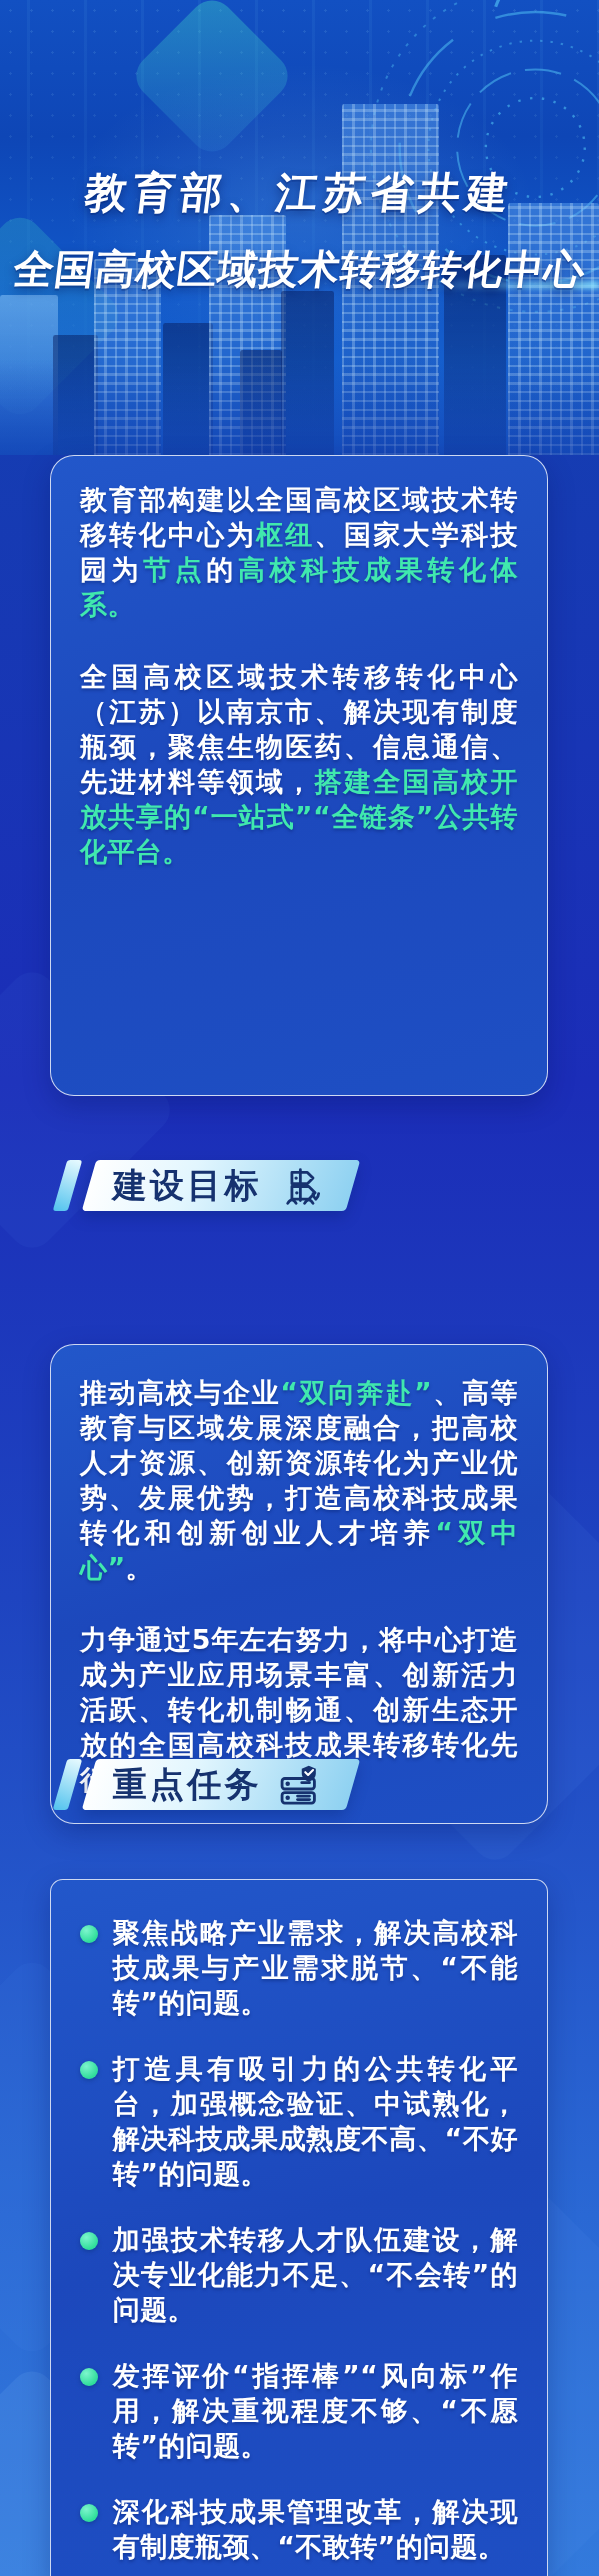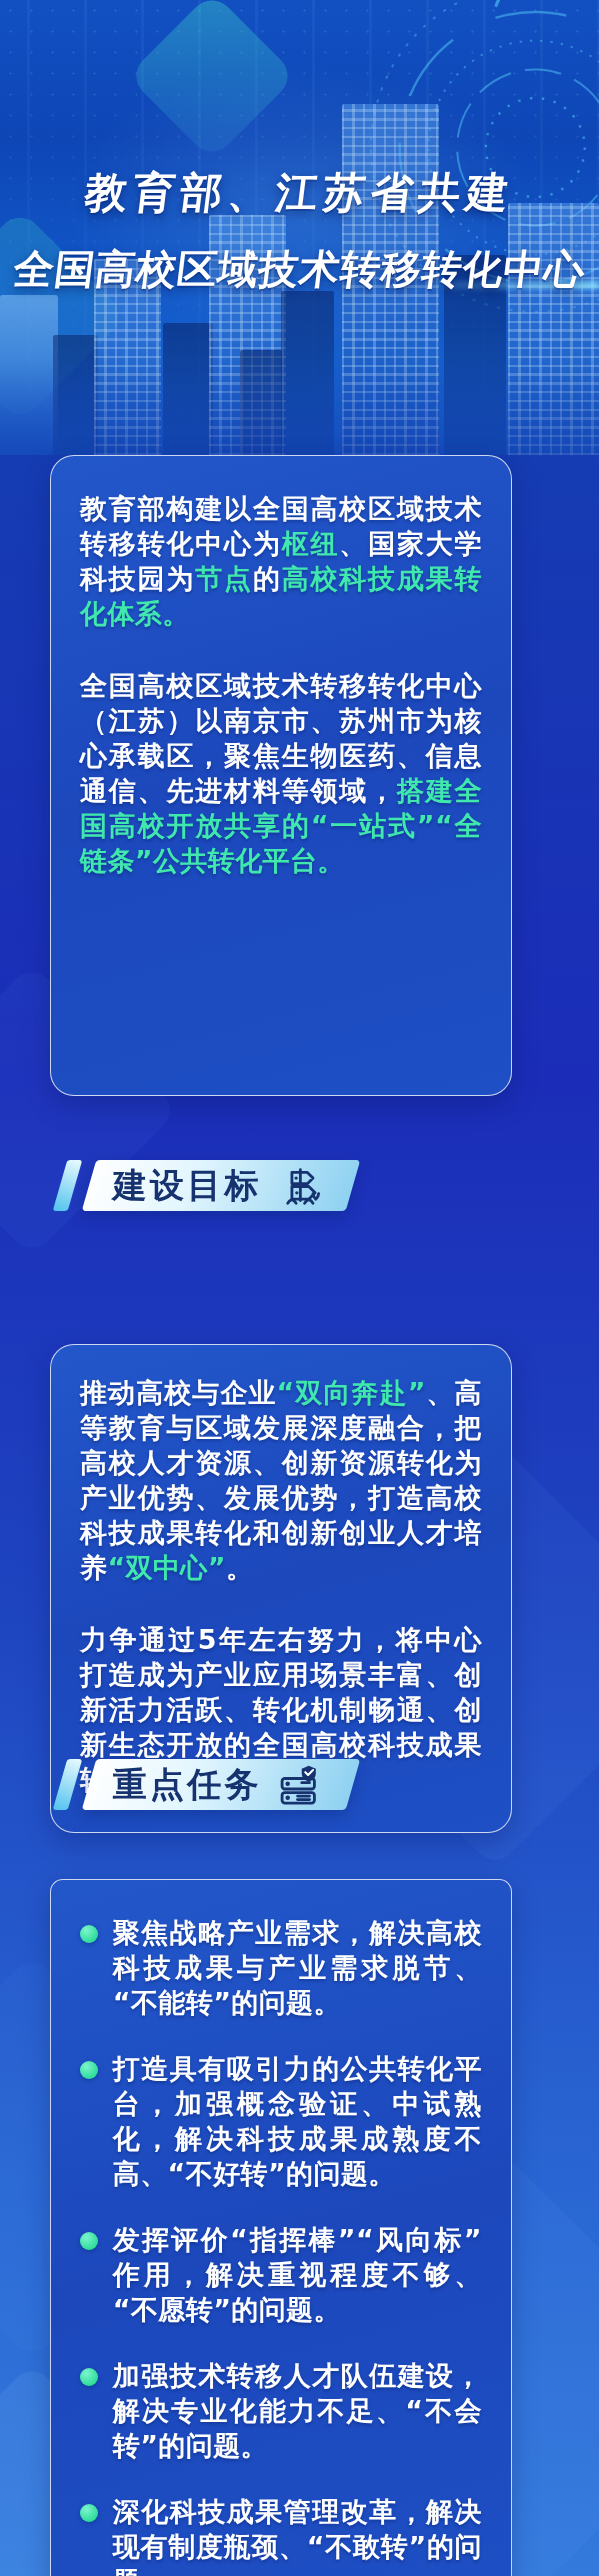--- a/index.html
+++ b/index.html
@@ -62,25 +62,25 @@
     background:linear-gradient(180deg,transparent,rgba(16,52,168,.55)); }
 
   .title-block { position:absolute; left:0; top:165px; width:599px; text-align:center; color:#fff; }
   .title-line { font-weight:800; transform:skewX(-7deg);
     text-shadow:0 4px 9.6px rgba(2,22,88,.55), 0 1.6px 0 rgba(10,40,120,.35); }
   .title-line.l1 { font-size:42px; letter-spacing:5.6px; }
   .title-line.l2 { font-size:40px; letter-spacing:0.8px; margin-top:21px; }
 
   
   .card {
-    position:absolute; left:50px; width:462px;
+    position:absolute; left:50px; width:498px;
     border:1.6px solid rgba(255,255,255,.78); border-radius:24px;
     background:linear-gradient(165deg,#2257ca 0%,#1c48bc 48%,#1e4fc4 100%);
     box-shadow:0 9.6px 27px rgba(0,18,90,.28);
-    padding:35px 29px; color:#fff;
+    padding:26px 29px; color:#fff;
   }
   .card-intro { top:455px; min-height:641px; }
   .card-goals { top:1344px; min-height:427px; padding-top:30px; }
   .card-tasks { top:1879px; min-height:661px; border-radius:12.8px; padding-top:35px; }
   .body-text { font-size:27px; line-height:35px; font-weight:600; text-align:justify;
     text-shadow:0 1.6px 3.2px rgba(0,26,96,.40); letter-spacing:0.4px; }
   .para + .para { margin-top:37px; }
   .hl { color:#40E8AE; }
 
   .task-list { list-style:none; }
@@ -150,21 +150,21 @@
     <div class="hero-fade"></div>
 
     <div class="title-block">
       <div class="title-line l1">教育部、江苏省共建</div>
       <div class="title-line l2">全国高校区域技术转移转化中心</div>
     </div>
   </div>
 
   <div class="card card-intro">
     <p class="body-text para"><span>教育部构建以全国高校区域技术转移转化中心为</span><span class="hl">枢纽</span><span>、国家大学科技园为</span><span class="hl">节点</span><span>的</span><span class="hl">高校科技成果转化体系。</span></p>
-    <p class="body-text para"><span>全国高校区域技术转移转化中心（江苏）以南京市、苏州市为核心承载区，聚焦生物医药、信息通信、先进材料等领域，</span><span class="hl">搭建全国高校开放共享的“一站式”“全链条”公共转化平台。</span></p>
+    <p class="body-text para"><span>全国高校区域技术转移转化中心（江苏）以南京市、解决现有制度瓶颈，聚焦生物医药、信息通信、先进材料等领域，</span><span class="hl">搭建全国高校开放共享的“一站式”“全链条”公共转化平台。</span></p>
   </div>
 
   <div class="section-banner banner-goals">
     <div class="slash"></div>
     <div class="banner-body">
       <div class="banner-inner">
         <span class="banner-label">建设目标</span>
         <svg class="banner-icon" viewBox="0 0 64 64">
           <g fill="none" stroke="#16326F" stroke-width="4" stroke-linejoin="round" stroke-linecap="round">
             <line x1="32" y1="8" x2="32" y2="52"></line>
@@ -213,27 +213,27 @@
       <li class="task-item">
         <span class="bullet-dot"></span>
         <span class="body-text">聚焦战略产业需求，解决高校科技成果与产业需求脱节、“不能转”的问题。</span>
       </li>
       <li class="task-item">
         <span class="bullet-dot"></span>
         <span class="body-text">打造具有吸引力的公共转化平台，加强概念验证、中试熟化，解决科技成果成熟度不高、“不好转”的问题。</span>
       </li>
       <li class="task-item">
         <span class="bullet-dot"></span>
+        <span class="body-text">加强技术转移人才队伍建设，解决专业化能力不足、“不会转”的问题。</span>
+      </li>
+      <li class="task-item">
+        <span class="bullet-dot"></span>
         <span class="body-text">发挥评价“指挥棒”“风向标”作用，解决重视程度不够、“不愿转”的问题。</span>
       </li>
       <li class="task-item">
         <span class="bullet-dot"></span>
-        <span class="body-text">加强技术转移人才队伍建设，解决专业化能力不足、“不会转”的问题。</span>
-      </li>
-      <li class="task-item">
-        <span class="bullet-dot"></span>
         <span class="body-text">深化科技成果管理改革，解决现有制度瓶颈、“不敢转”的问题。</span>
       </li>
     </ul>
   </div>
 
 </div>
 
 
 </body></html>

